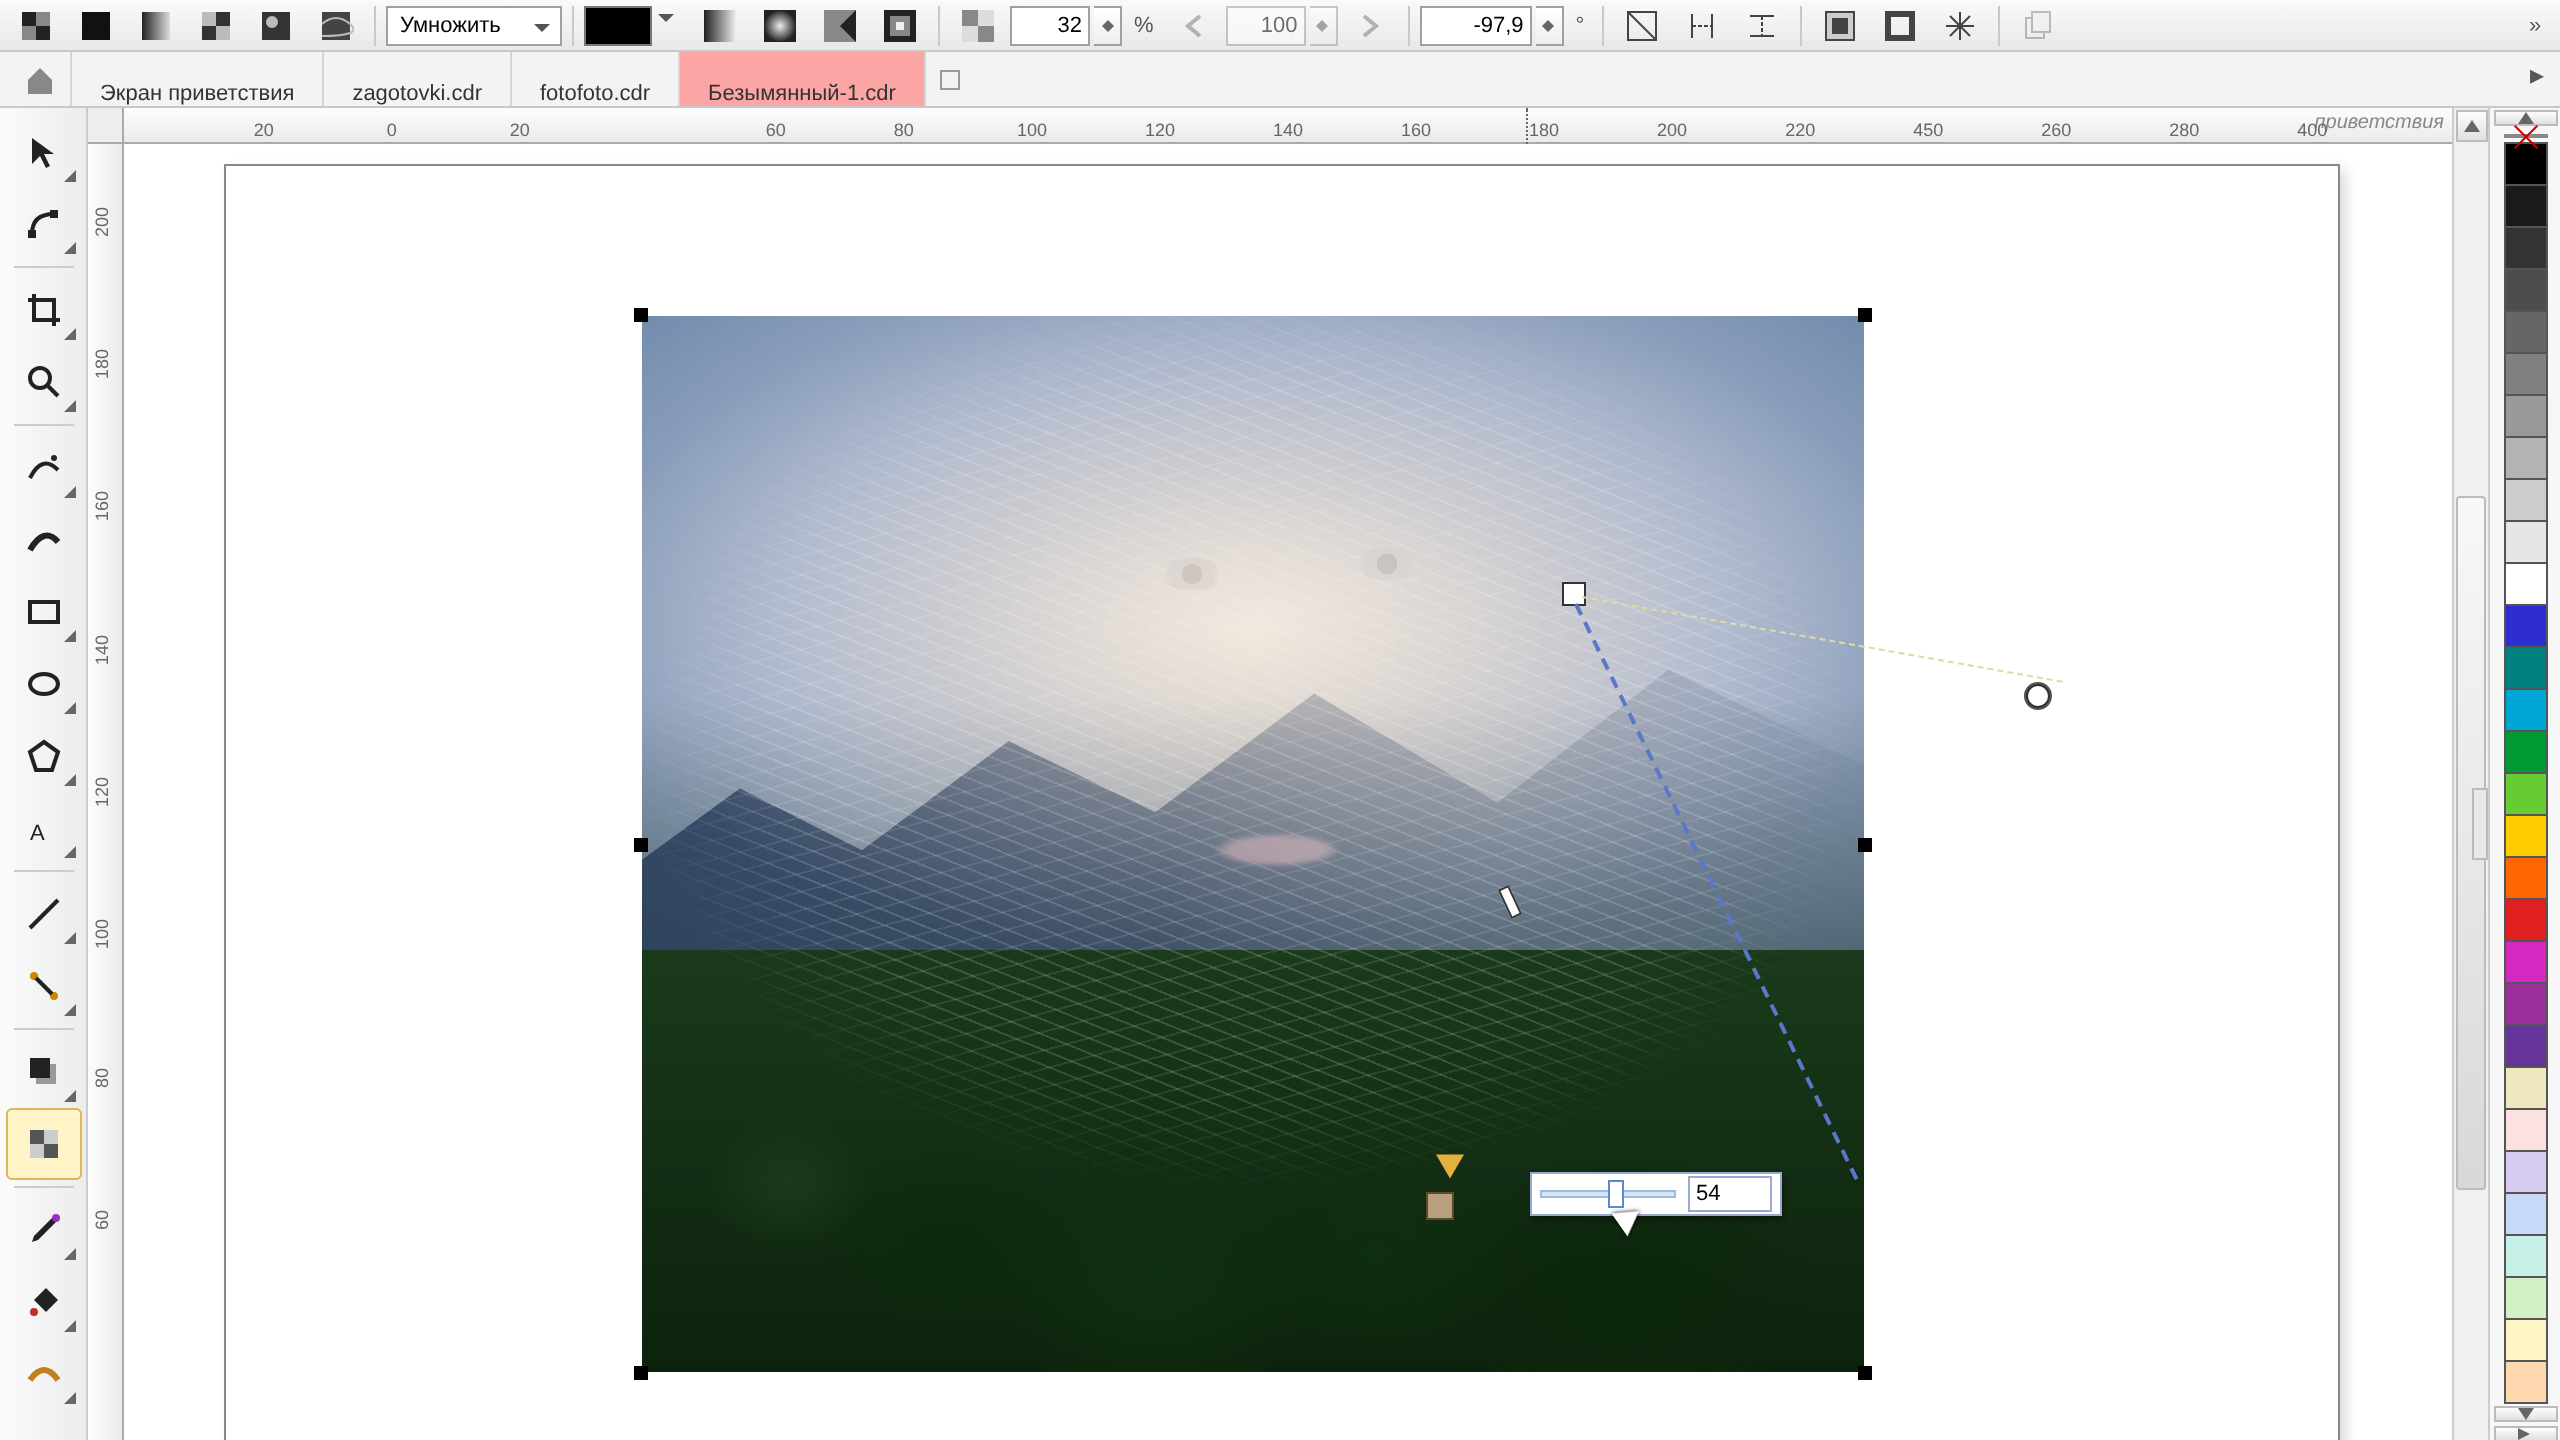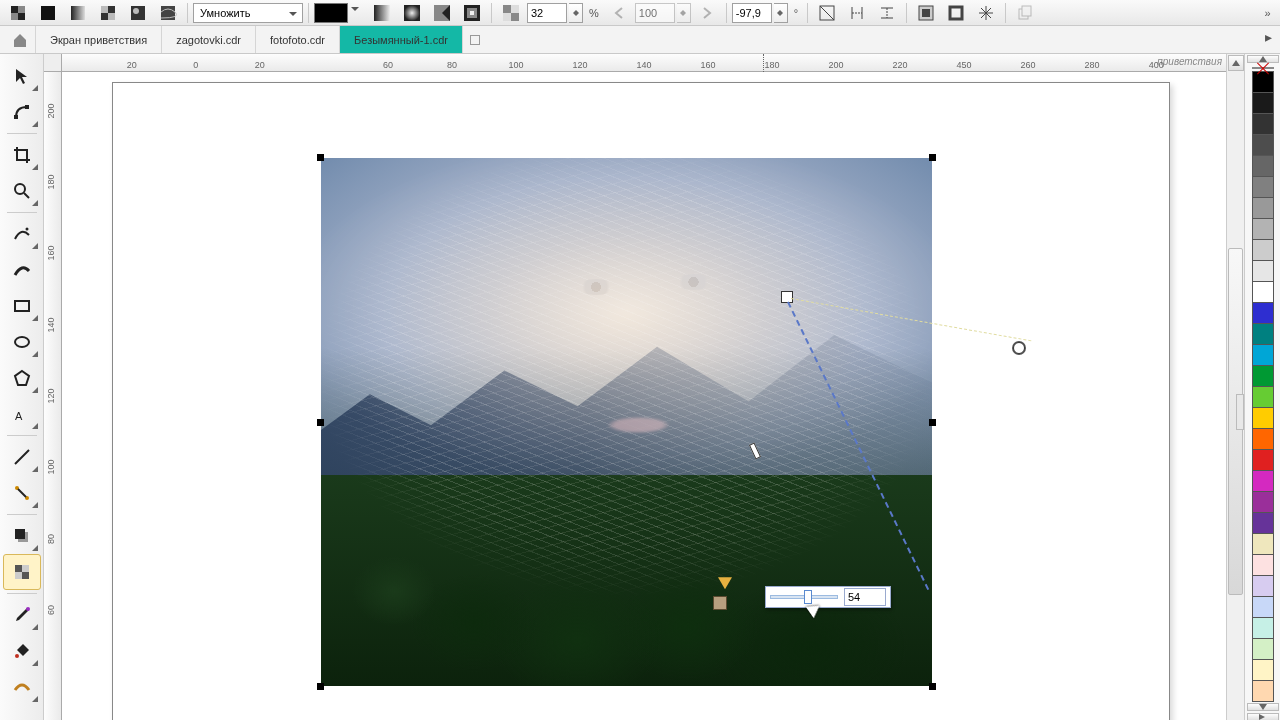--- a/index.html
+++ b/index.html
@@ -5,32 +5,32 @@
   * { margin: 0; padding: 0; box-sizing: border-box; font-family: Tahoma, Arial, sans-serif; font-size: 11px; user-select: none; }
   body { background: #fff; width: 1280px; height: 720px; overflow: hidden; position: relative; }
 
   .toolbar-top { height: 26px; background: linear-gradient(#fafafa,#e8e8e8); border-bottom: 1px solid #c9c9c9; display: flex; align-items: center; padding: 0 4px; gap: 2px; }
   .tb-btn { width: 28px; height: 22px; border: 1px solid transparent; display: flex; align-items: center; justify-content: center; background: transparent; border-radius: 2px; }
   .tb-sep { width: 1px; height: 20px; background: #c9c9c9; margin: 0 3px; }
   .tb-select { height: 20px; border: 1px solid #a0a0a0; background: #fff; padding: 0 20px 0 6px; position: relative; display: flex; align-items: center; }
   .tb-select::after { content: ""; position: absolute; right: 5px; top: 8px; border: 4px solid transparent; border-top-color: #555; }
   .tb-fill { width: 34px; height: 20px; border: 1px solid #777; background: #000; position: relative; margin-right: 2px; }
   .tb-fill .arrow { position: absolute; right: -12px; top: 3px; width: 0; height: 0; border: 4px solid transparent; border-top-color: #555; }
-  .tb-num { width: 40px; height: 20px; border: 1px solid #a0a0a0; background: #fff; padding: 0 3px; display: flex; align-items: center; }
+  .tb-num { width: 40px; height: 20px; border: 1px solid #a0a0a0; background: #fff; padding: 0 3px; display: flex; align-items: center; justify-content: flex-end; }
   .tb-spin { width: 14px; height: 20px; border: 1px solid #a0a0a0; border-left: none; background: linear-gradient(#fff,#eee); display: flex; flex-direction: column; }
   .tb-spin::before, .tb-spin::after { content: ""; flex: 1; display: block; }
   .tb-spin::before { border-bottom: 3px solid #666; border-left: 3px solid transparent; border-right: 3px solid transparent; width: 0; height: 0; margin: 2px auto 0; }
   .tb-spin::after { border-top: 3px solid #666; border-left: 3px solid transparent; border-right: 3px solid transparent; width: 0; height: 0; margin: 0 auto 2px; }
   .tb-unit { padding: 0 4px; color: #555; }
   .tb-more { width: 18px; height: 22px; display: flex; align-items: center; justify-content: center; color: #555; margin-left: auto; font-size: 14px; letter-spacing: -1px; }
 
   .tabbar { height: 28px; background: #f3f3f3; border-bottom: 1px solid #c9c9c9; display: flex; align-items: stretch; padding-left: 4px; }
   .home-tab { width: 32px; display: flex; align-items: center; justify-content: center; border-right: 1px solid #d5d5d5; }
-  .doc-tab { padding: 0 14px; display: flex; align-items: center; border-right: 1px solid #d5d5d5; background: #f3f3f3; color: #333; }
-  .doc-tab.active { background: #14b8a6; }
+  .doc-tab { padding: 0 14px; display: flex; align-items: flex-end; border-right: 1px solid #d5d5d5; background: #f3f3f3; color: #333; }
+  .doc-tab.active { background: #fca5a5; }
   .newtab { width: 24px; display: flex; align-items: center; justify-content: center; color: #888; }
 
   .workspace { position: absolute; top: 54px; left: 44px; right: 36px; bottom: 0; background: #fff; }
   .ruler-h { position: absolute; top: 0; left: 18px; right: 18px; height: 18px; background: linear-gradient(#fdfdfd,#eaeaea); border-bottom: 1px solid #aaa; }
   .ruler-h .tick { position: absolute; top: 6px; font-size: 9px; color: #666; transform: translateX(-50%); }
   .ruler-h-unit { position: absolute; right: 4px; top: 2px; font-size: 10px; color: #888; font-style: italic; }
   .ruler-v { position: absolute; top: 18px; left: 0; width: 18px; bottom: 0; background: linear-gradient(90deg,#fdfdfd,#eaeaea); border-right: 1px solid #aaa; }
   .ruler-v .tick { position: absolute; left: 2px; font-size: 9px; color: #666; writing-mode: vertical-rl; transform: translateY(-50%) rotate(180deg); }
   .ruler-corner { position: absolute; top: 0; left: 0; width: 18px; height: 18px; background: #eee; border-right: 1px solid #aaa; border-bottom: 1px solid #aaa; }
   .ruler-marker-h { position: absolute; top: 0; width: 1px; height: 18px; border-left: 1px dotted #666; }
@@ -150,21 +150,21 @@
         <circle cx="7" cy="7" r="3" fill="#bbb"></circle>
       </svg>
     </div>
   <div class="tb-btn">
       <svg width="18" height="18">
         <rect x="2" y="2" width="14" height="14" fill="#444"></rect>
         <path d="M2 8 Q9 2 16 8 T2 14" stroke="#bbb" fill="none"></path>
       </svg>
     </div>
   <div class="tb-sep"></div>
-  <div class="tb-select" style="width:110px">
+  <div class="tb-select" style="width:88px">
       <span>Умножить</span>
     </div>
   <div class="tb-sep"></div>
   <div class="tb-fill">
       <span class="arrow"></span>
     </div>
   <div style="width:14px"></div>
   <div class="tb-btn">
       <svg width="16" height="16">
         <rect width="16" height="16" fill="#999"></rect>
@@ -222,21 +222,21 @@
   <div class="tb-num" style="opacity:.55">
       <span>100</span>
     </div>
   <div class="tb-spin" style="opacity:.55"></div>
   <div class="tb-btn" style="opacity:.4">
       <svg width="14" height="14">
         <path d="M4 2 L10 7 L4 12" stroke="#555" fill="none" stroke-width="2"></path>
       </svg>
     </div>
   <div class="tb-sep"></div>
-  <div class="tb-num" style="width:40px">
+  <div class="tb-num" style="width:56px">
       <span>-97,9</span>
     </div>
   <div class="tb-spin"></div>
   <span class="tb-unit">°</span>
   <div class="tb-sep"></div>
   <div class="tb-btn">
       <svg width="16" height="16">
         <rect x="1" y="1" width="14" height="14" fill="none" stroke="#444"></rect>
         <path d="M1 1 L15 15" stroke="#444"></path>
       </svg>

